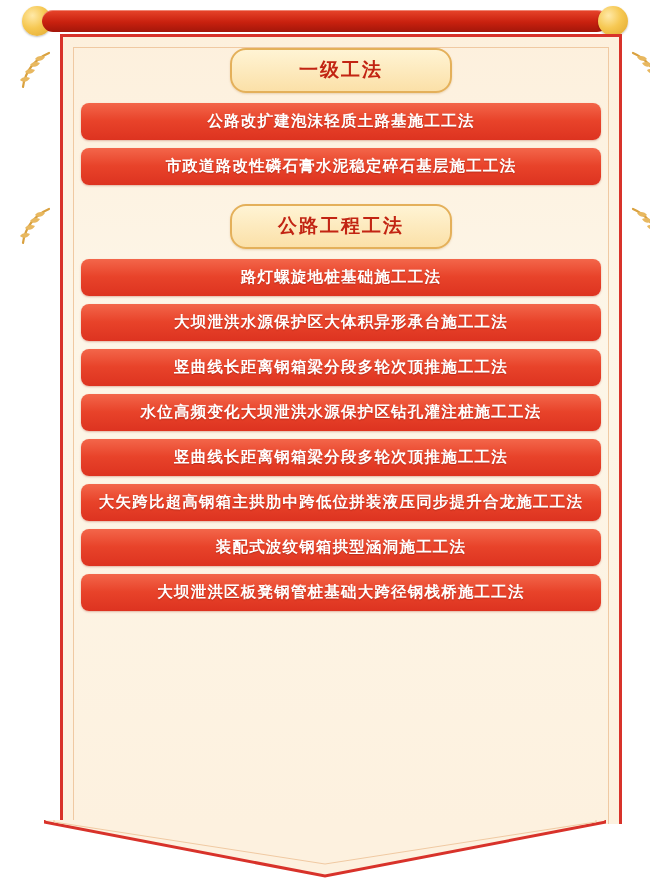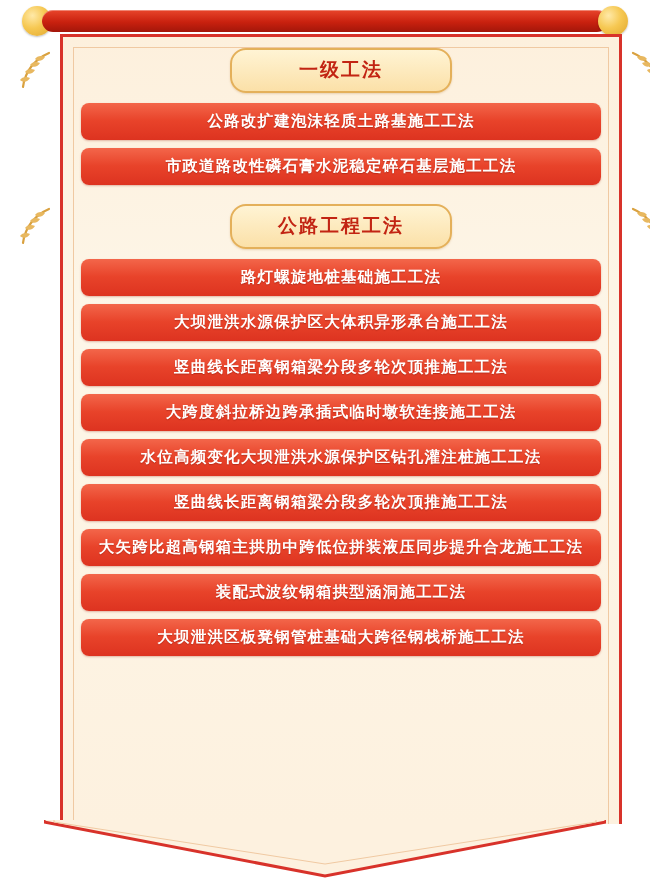--- a/index.html
+++ b/index.html
@@ -223,23 +223,20 @@
       <div class="row">
         <span class="row-text">路灯螺旋地桩基础施工工法</span>
       </div>
       <div class="row">
         <span class="row-text">大坝泄洪水源保护区大体积异形承台施工工法</span>
       </div>
       <div class="row">
         <span class="row-text">竖曲线长距离钢箱梁分段多轮次顶推施工工法</span>
       </div>
       <div class="row">
-        <span class="row-text">大跨度斜拉桥边跨承插式临时墩软连接施工工法</span>
-      </div>
-      <div class="row">
         <span class="row-text">水位高频变化大坝泄洪水源保护区钻孔灌注桩施工工法</span>
       </div>
       <div class="row">
         <span class="row-text">竖曲线长距离钢箱梁分段多轮次顶推施工工法</span>
       </div>
       <div class="row">
         <span class="row-text">大矢跨比超高钢箱主拱肋中跨低位拼装液压同步提升合龙施工工法</span>
       </div>
       <div class="row">
         <span class="row-text">装配式波纹钢箱拱型涵洞施工工法</span>

